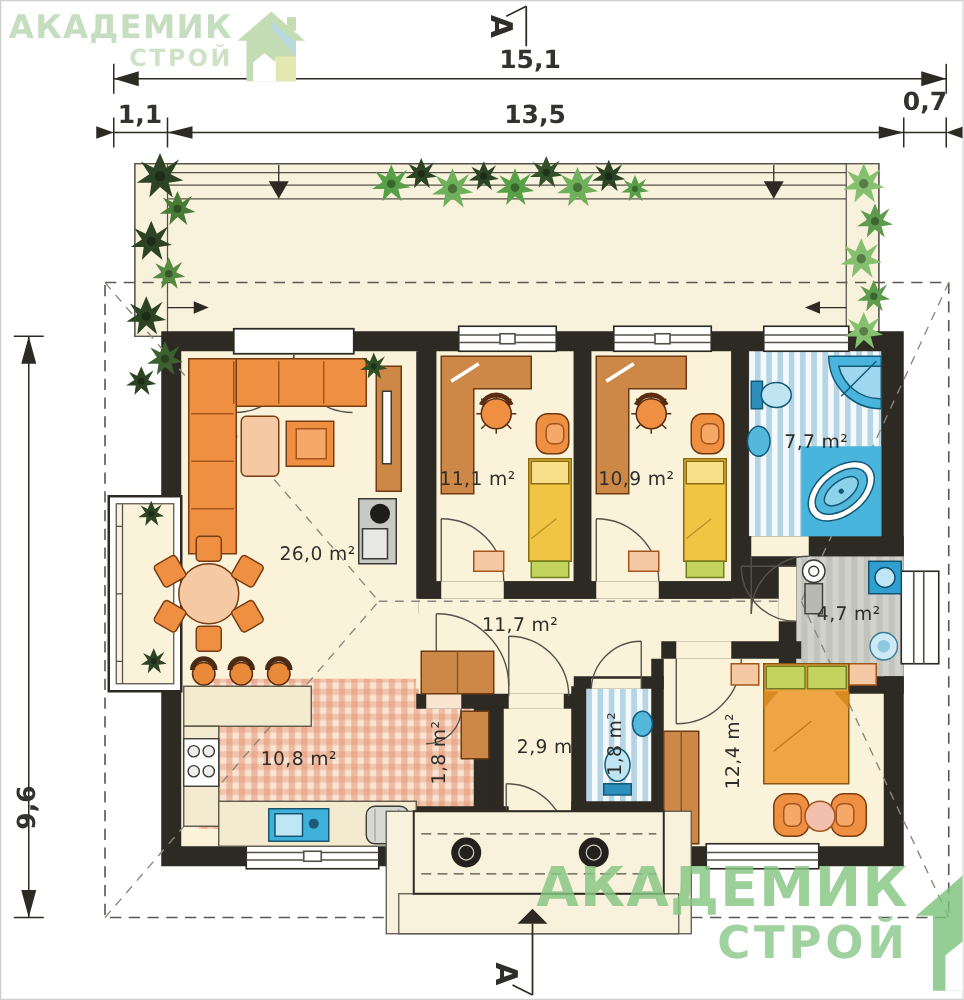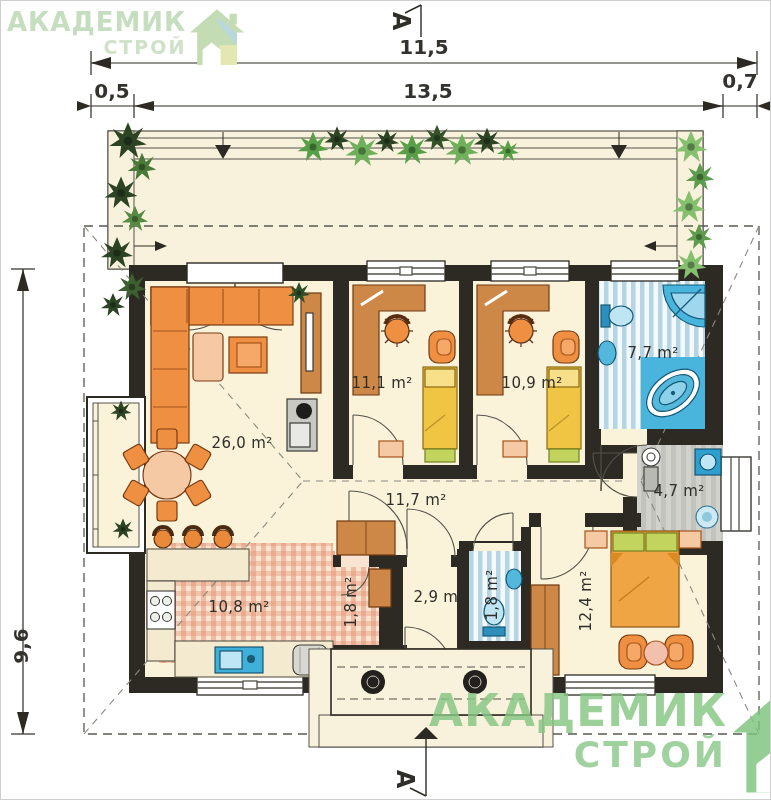--- a/index.html
+++ b/index.html
@@ -457,33 +457,33 @@
     <use href="#plant" x="-12" y="-12" width="24" height="24" transform="translate(699,176) scale(1.3)" fill="#5d9c4c"></use>
     <use href="#plant" x="-12" y="-12" width="24" height="24" transform="translate(688,206) scale(1.5)" fill="#84c06e"></use>
     <use href="#plant" x="-12" y="-12" width="24" height="24" transform="translate(698,236) scale(1.2)" fill="#5d9c4c"></use>
     <use href="#plant" x="-12" y="-12" width="24" height="24" transform="translate(690,264) scale(1.4)" fill="#84c06e"></use>
     <use href="#plant" x="-12" y="-12" width="24" height="24" transform="translate(120,410) scale(0.95)" fill="#2c4424"></use>
     <use href="#plant" x="-12" y="-12" width="24" height="24" transform="translate(122,528) scale(0.95)" fill="#2c4424"></use>
     <use href="#plant" x="-12" y="-12" width="24" height="24" transform="translate(298,292) scale(1.0)" fill="#2f5026"></use>
   </g>
 </svg>
 
-<div class="dim" style="left:423px;top:46px;">11,5</div>
-<div class="dim" style="left:111px;top:90px;">0,5</div>
+<div class="dim" style="left:423px;top:46px;">15,1</div>
+<div class="dim" style="left:111px;top:90px;">1,1</div>
 <div class="dim" style="left:427px;top:90px;">13,5</div>
 <div class="dim" style="left:739px;top:80px;">0,7</div>
 <div class="dim rot" style="left:20px;top:645px;">9,6</div>
 
 <div class="sec" style="left:400px;top:20px;">А</div>
 <div class="sec" style="left:404px;top:778px;">А</div>
 
-<div class="lbl" style="left:241px;top:442px;">26,0 m²</div>
+<div class="lbl" style="left:253px;top:442px;">26,0 m²</div>
 <div class="lbl" style="left:238px;top:606px;">10,8 m²</div>
 <div class="lbl" style="left:381px;top:382px;">11,1 m²</div>
-<div class="lbl" style="left:508px;top:382px;margin-left:23px;">10,9 m²</div>
+<div class="lbl" style="left:508px;top:382px;">10,9 m²</div>
 <div class="lbl" style="left:652px;top:352px;">7,7 m²</div>
 <div class="lbl" style="left:678px;top:490px;">4,7 m²</div>
 <div class="lbl" style="left:415px;top:499px;">11,7 m²</div>
 <div class="lbl rot" style="left:350px;top:601px;">1,8 m²</div>
 <div class="lbl" style="left:438px;top:596px;">2,9 m²</div>
 <div class="lbl rot" style="left:491px;top:594px;">1,8 m²</div>
 <div class="lbl rot" style="left:585px;top:600px;">12,4 m²</div>
 
 <div class="logo" id="logo-top">
   <div class="txt">

